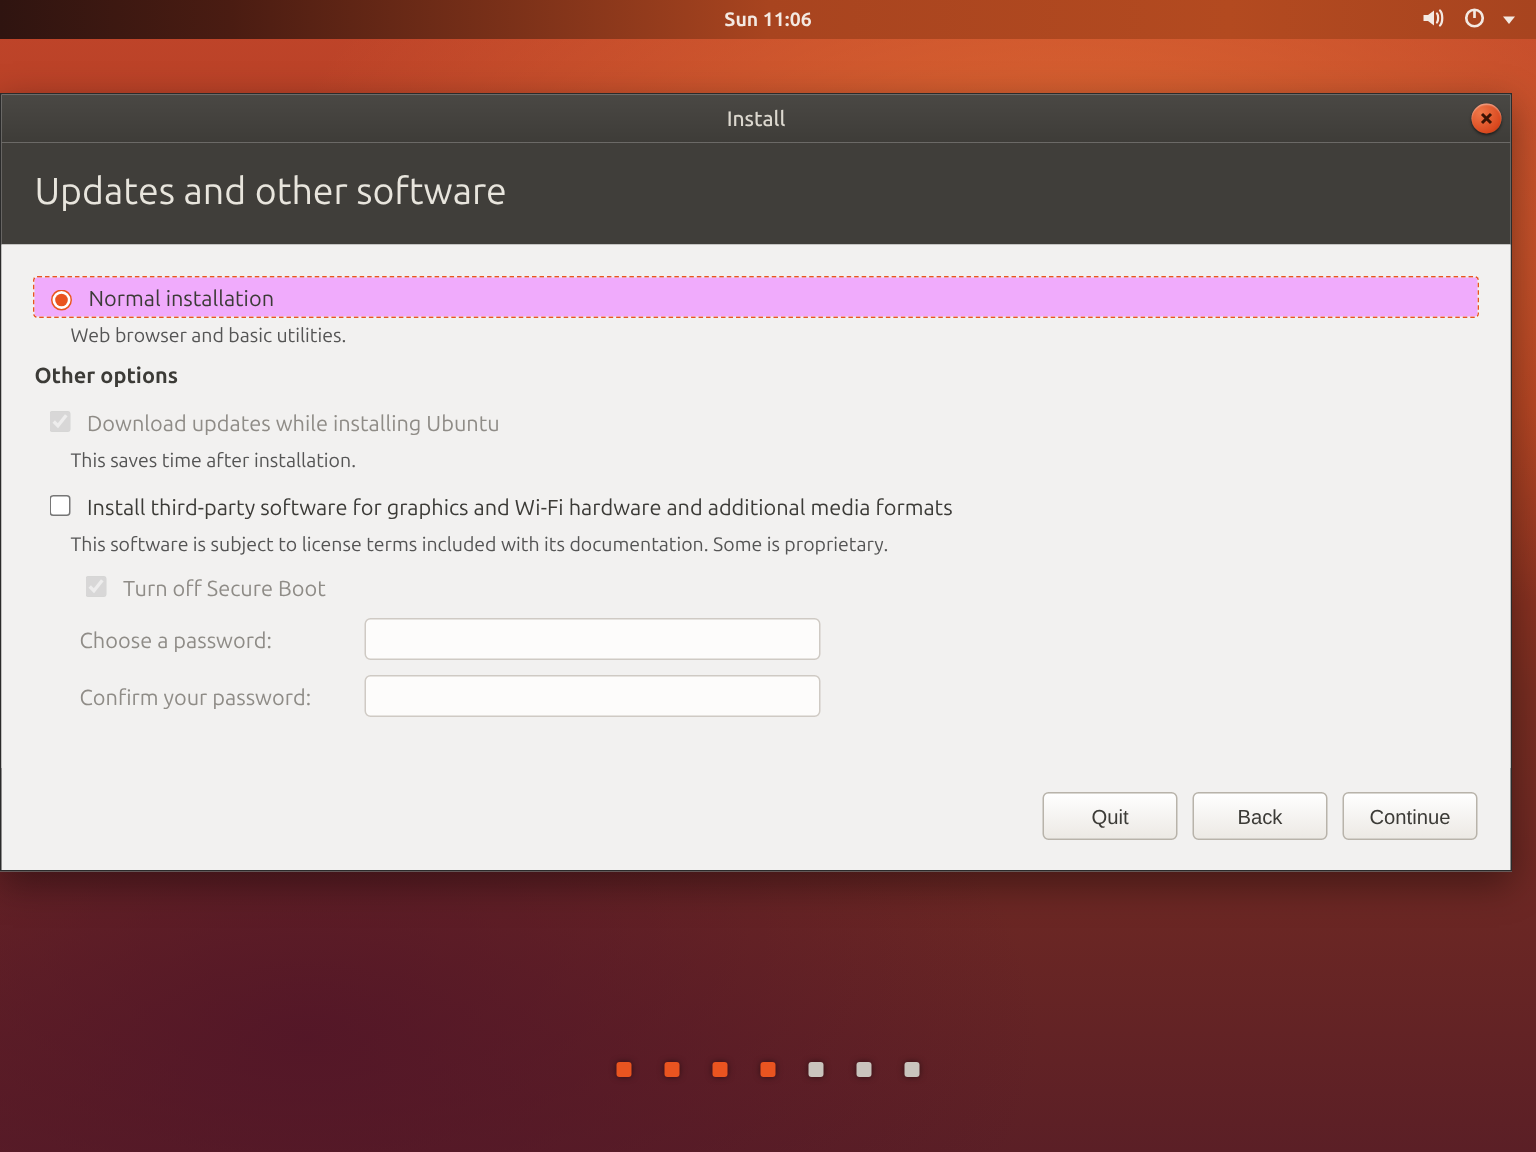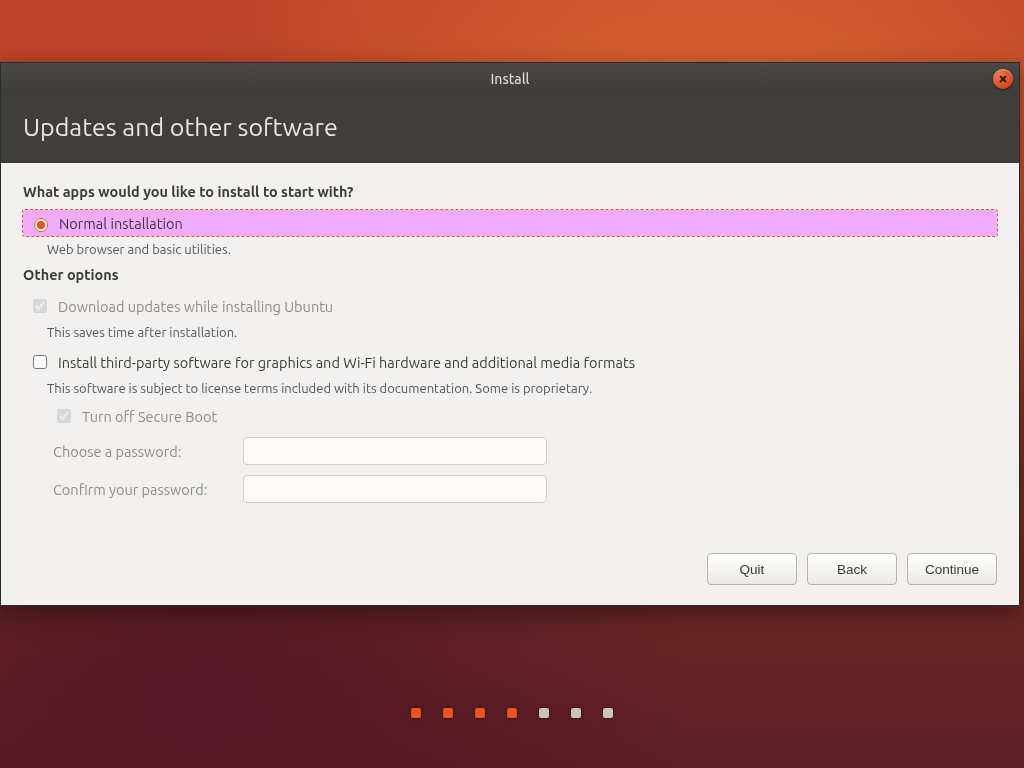--- a/index.html
+++ b/index.html
@@ -45,21 +45,21 @@
     width: 0; height: 0;
     border-left: 4px solid transparent;
     border-right: 4px solid transparent;
     border-top: 5px solid #f3e9e2;
   }
 
   
   .window {
     position: absolute;
     left: 0;
-    right: 4px;
+    right: 16px;
     top: 62px;
     background: #f2f1f0;
     border: 1px solid #2b2b2b;
     box-shadow: 0 8px 24px rgba(0,0,0,0.4);
     color: #3c3b37;
   }
   .titlebar {
     height: 32px;
     background: linear-gradient(180deg, #4a4844 0%, #3e3c38 100%);
     display: flex;
@@ -207,35 +207,53 @@
     background: #c9c4bd;
     box-shadow: 0 0 4px rgba(0,0,0,0.5);
   }
   .dot.active { background: #e95420; }
 </style>
 </head>
 <body>
 
 <div class="desktop">
 
+  <div class="topbar">
+    <span>Sun 11:06</span>
+    <div class="sys-icons">
+      <span>
+        <svg width="16" height="14" viewBox="0 0 16 14">
+          <path d="M1 5v4h3l4 3V2L4 5H1z"></path>
+          <path d="M10 4c1 1 1 5 0 6" fill="none" stroke="#f3e9e2" stroke-width="1.5" stroke-linecap="round"></path>
+          <path d="M12 2c2 2 2 8 0 10" fill="none" stroke="#f3e9e2" stroke-width="1.5" stroke-linecap="round"></path>
+        </svg>
+      </span>
+      <span>
+        <svg width="14" height="14" viewBox="0 0 14 14">
+          <circle cx="7" cy="7" r="5.5" fill="none" stroke="#f3e9e2" stroke-width="1.8"></circle>
+          <line x1="7" y1="1" x2="7" y2="7" stroke="#f3e9e2" stroke-width="1.8"></line>
+        </svg>
+      </span>
+      <span class="tri"></span>
+    </div>
+  </div>
 
   <div class="window">
     <div class="titlebar">
       <span>Install</span>
       <div class="close-btn">
         <svg width="10" height="10" viewBox="0 0 10 10">
             <line x1="2" y1="2" x2="8" y2="8"></line>
             <line x1="8" y1="2" x2="2" y2="8"></line>
           </svg>
       </div>
     </div>
     <div class="window-header">Updates and other software</div>
 
     <div class="content">
-      <div class="question">What apps would you like to install to start with?</div>
 
       <div class="radio-block selected">
         <div class="radio-line">
           <input type="radio" name="inst" checked="" style="">
           <span>Normal installation</span>
         </div>
       </div>
 
       <div class="sub">Web browser and basic utilities.</div>
 

